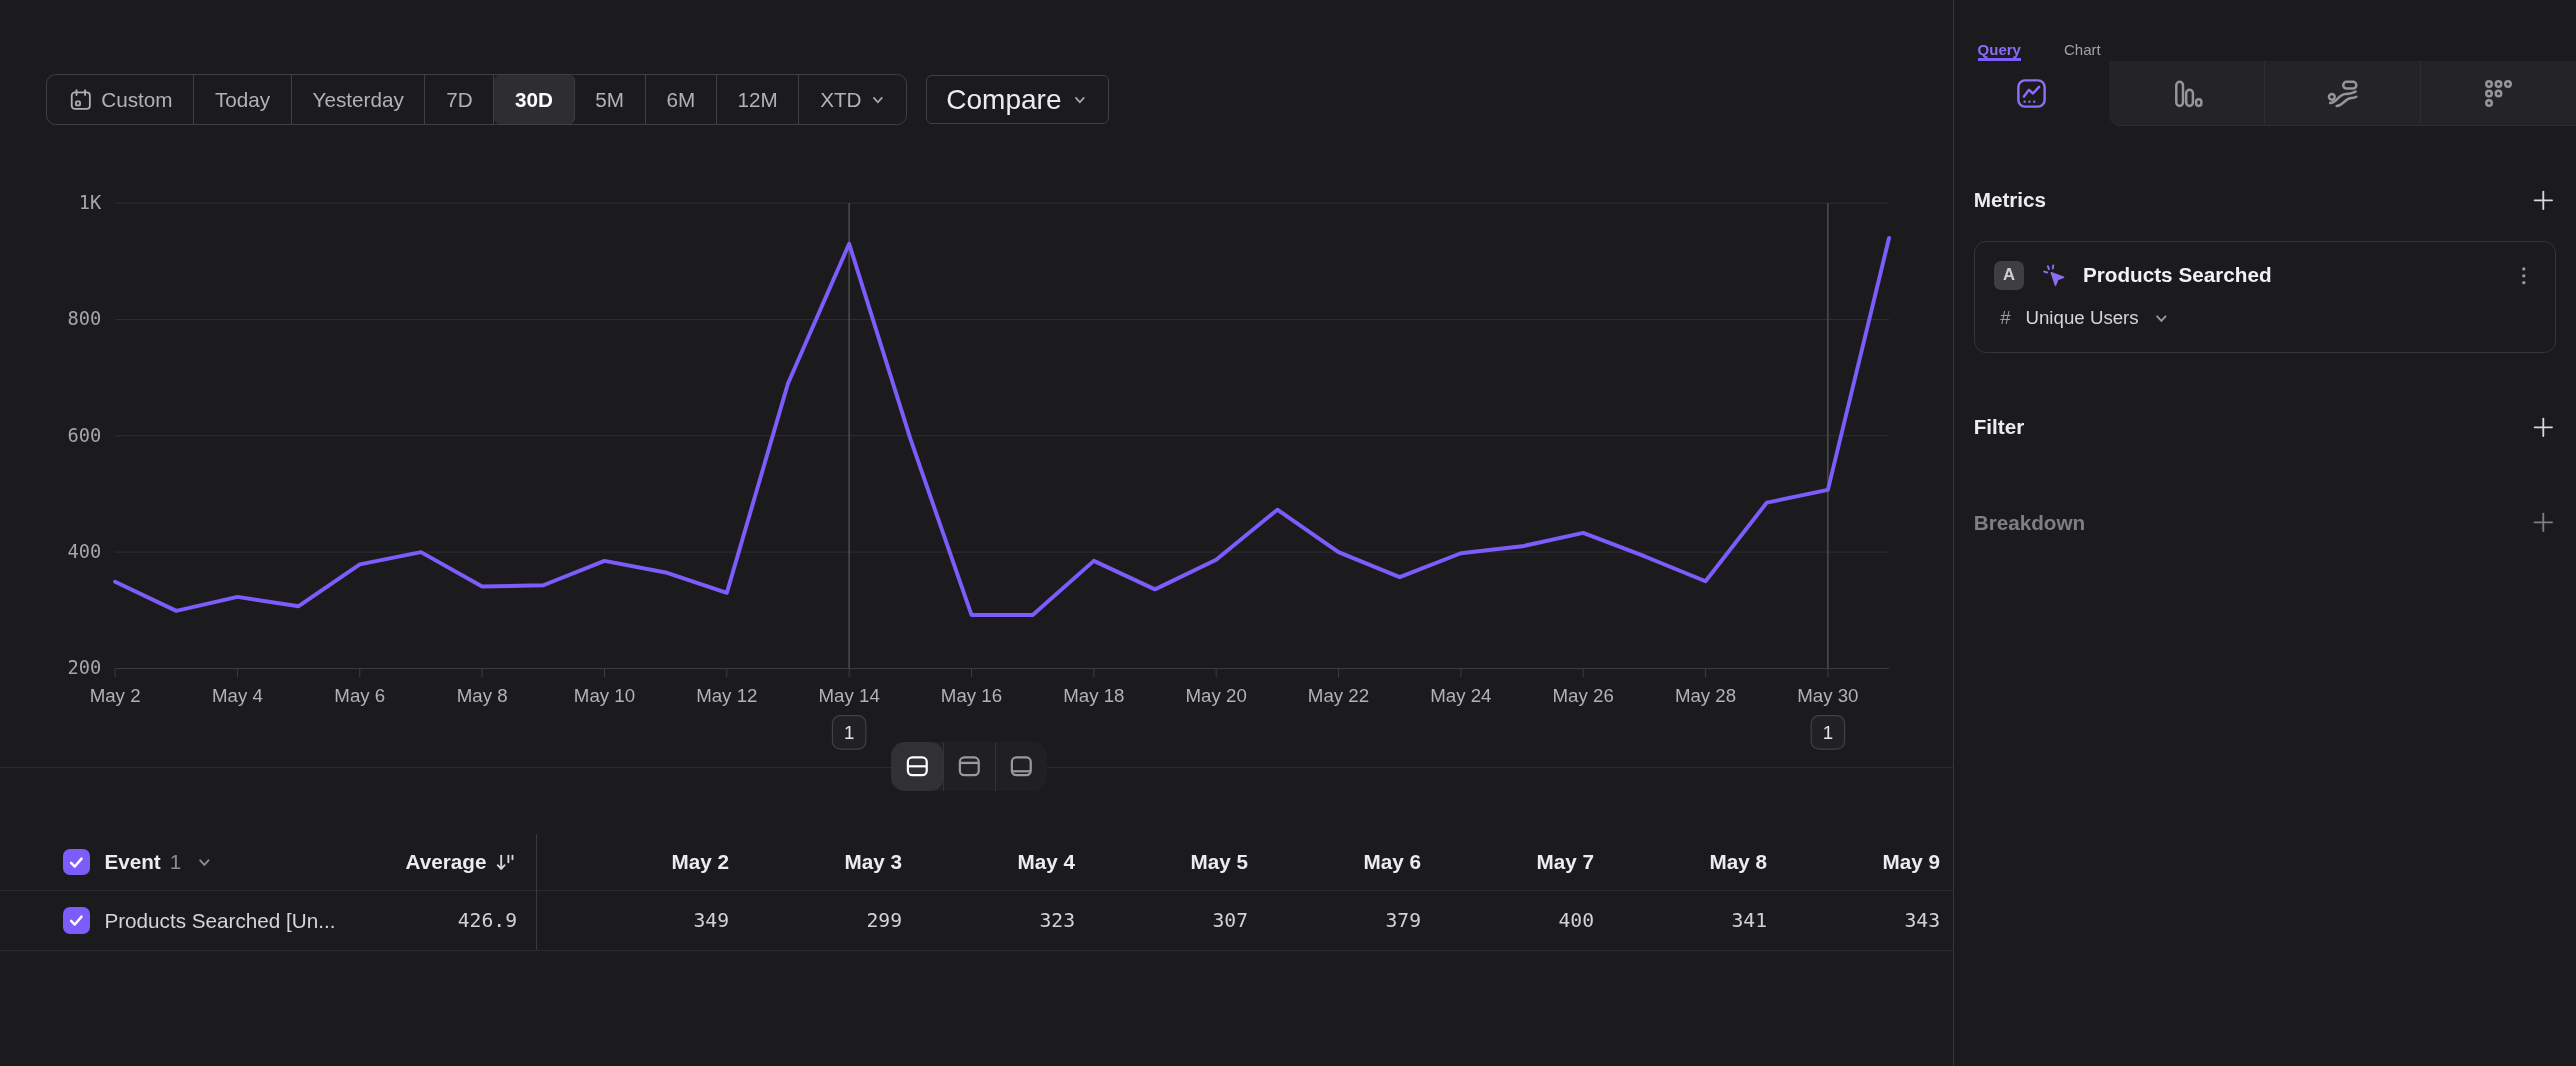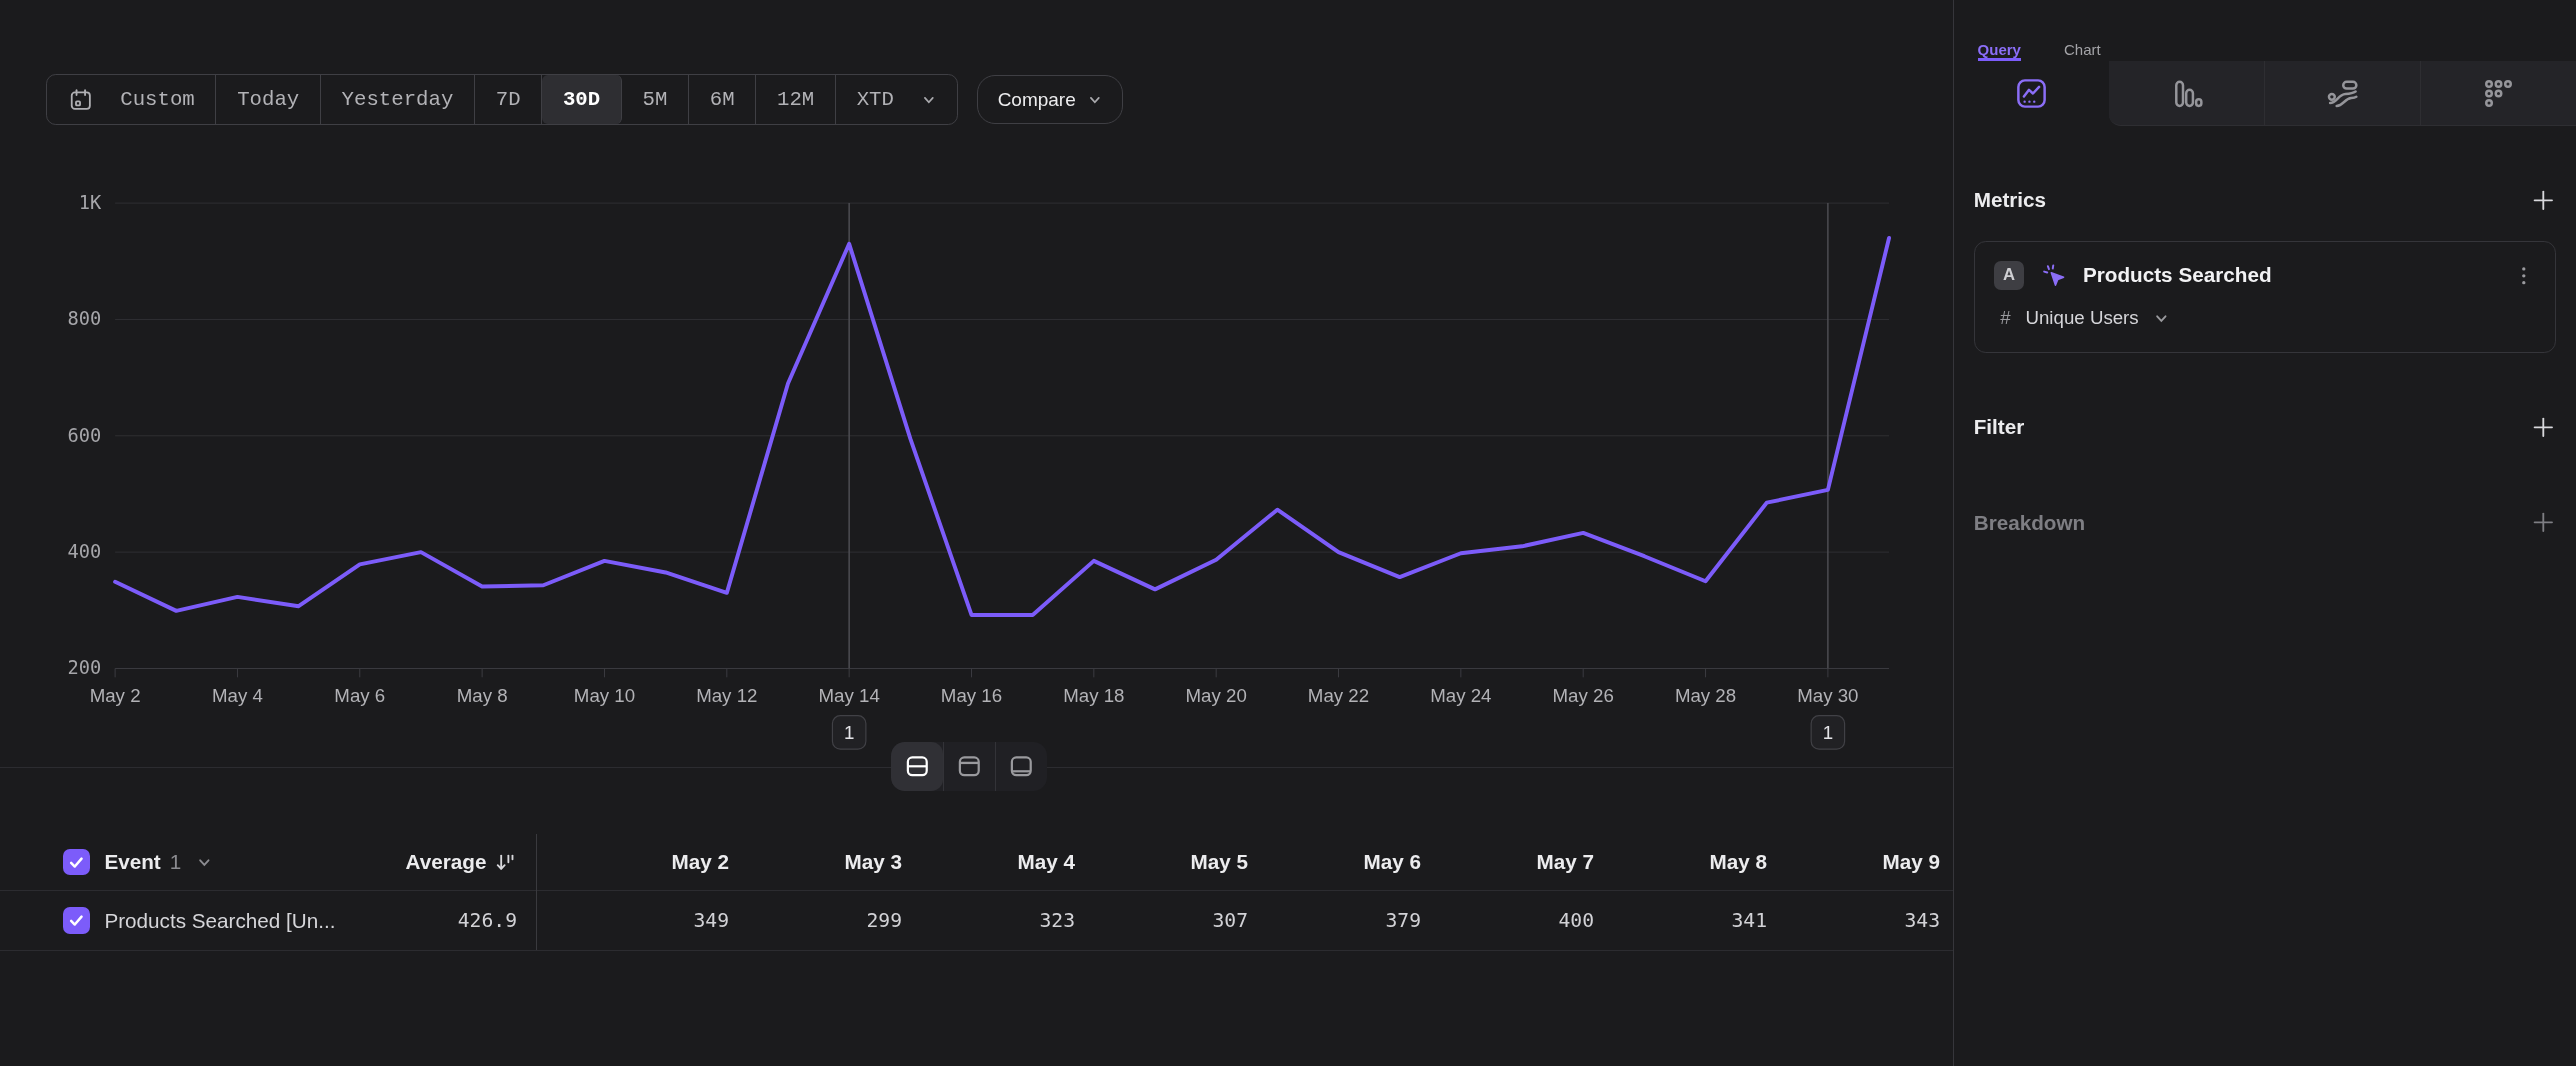--- a/index.html
+++ b/index.html
@@ -4,26 +4,26 @@
 <style>
   html,body{margin:0;padding:0;background:#1b1b1d;}
   body{font-family:"Liberation Sans",sans-serif;color:#ececee;-webkit-font-smoothing:antialiased;}
   .app{position:relative;width:2576px;height:1067px;background:#1b1b1d;overflow:hidden;}
   .main{position:absolute;left:0;top:0;width:1953px;height:1067px;}
 
   
   .toolbar{position:absolute;top:74px;left:0;width:1953px;box-sizing:border-box;
            padding:0 56px 0 46px;display:flex;align-items:center;}
   .segmented{display:flex;align-items:stretch;height:49px;border:1px solid #3f3f44;border-radius:9.8px;overflow:hidden;}
-  .seg{display:flex;align-items:center;gap:27px;padding:0 20.7px;font-size:20.7px;color:#b2b2b6;
-       background:transparent;border:none;border-right:1px solid #3f3f44;cursor:pointer;font-family:Liberation Mono, monospace;}
+  .seg{display:flex;align-items:center;gap:8px;padding:0 20.7px;font-size:20.7px;color:#b2b2b6;
+       background:transparent;border:none;border-right:1px solid #3f3f44;cursor:pointer;font-family:Liberation Sans, sans-serif;}
   .seg:last-child{border-right:none;}
   .seg.active{background:#2e2e32;color:#ffffff;font-weight:700;border-radius:5.9px;}
   .btn{display:flex;align-items:center;gap:10.8px;height:49px;padding:0 19.7px;border:1px solid #3f3f44;
-       border-radius:18px;background:transparent;color:#ececee;font-size:19px;cursor:pointer;font-family:inherit;}
+       border-radius:6px;background:transparent;color:#ececee;font-size:28px;cursor:pointer;font-family:inherit;}
   .compare{margin-left:18.7px;}
   .spacer{flex:1;}
   .right-cluster{display:flex;gap:12.8px;}
   .chev{color:#a9a9ad;display:flex;}
 
   
   .legend{position:absolute;top:160px;left:0;width:1953px;display:flex;justify-content:center;
           align-items:center;gap:12.8px;font-size:19.7px;color:#c6c6ca;}
   .legend-swatch{width:19.7px;height:19.7px;border-radius:4.9px;background:#7c5cfa;display:inline-block;}
 

